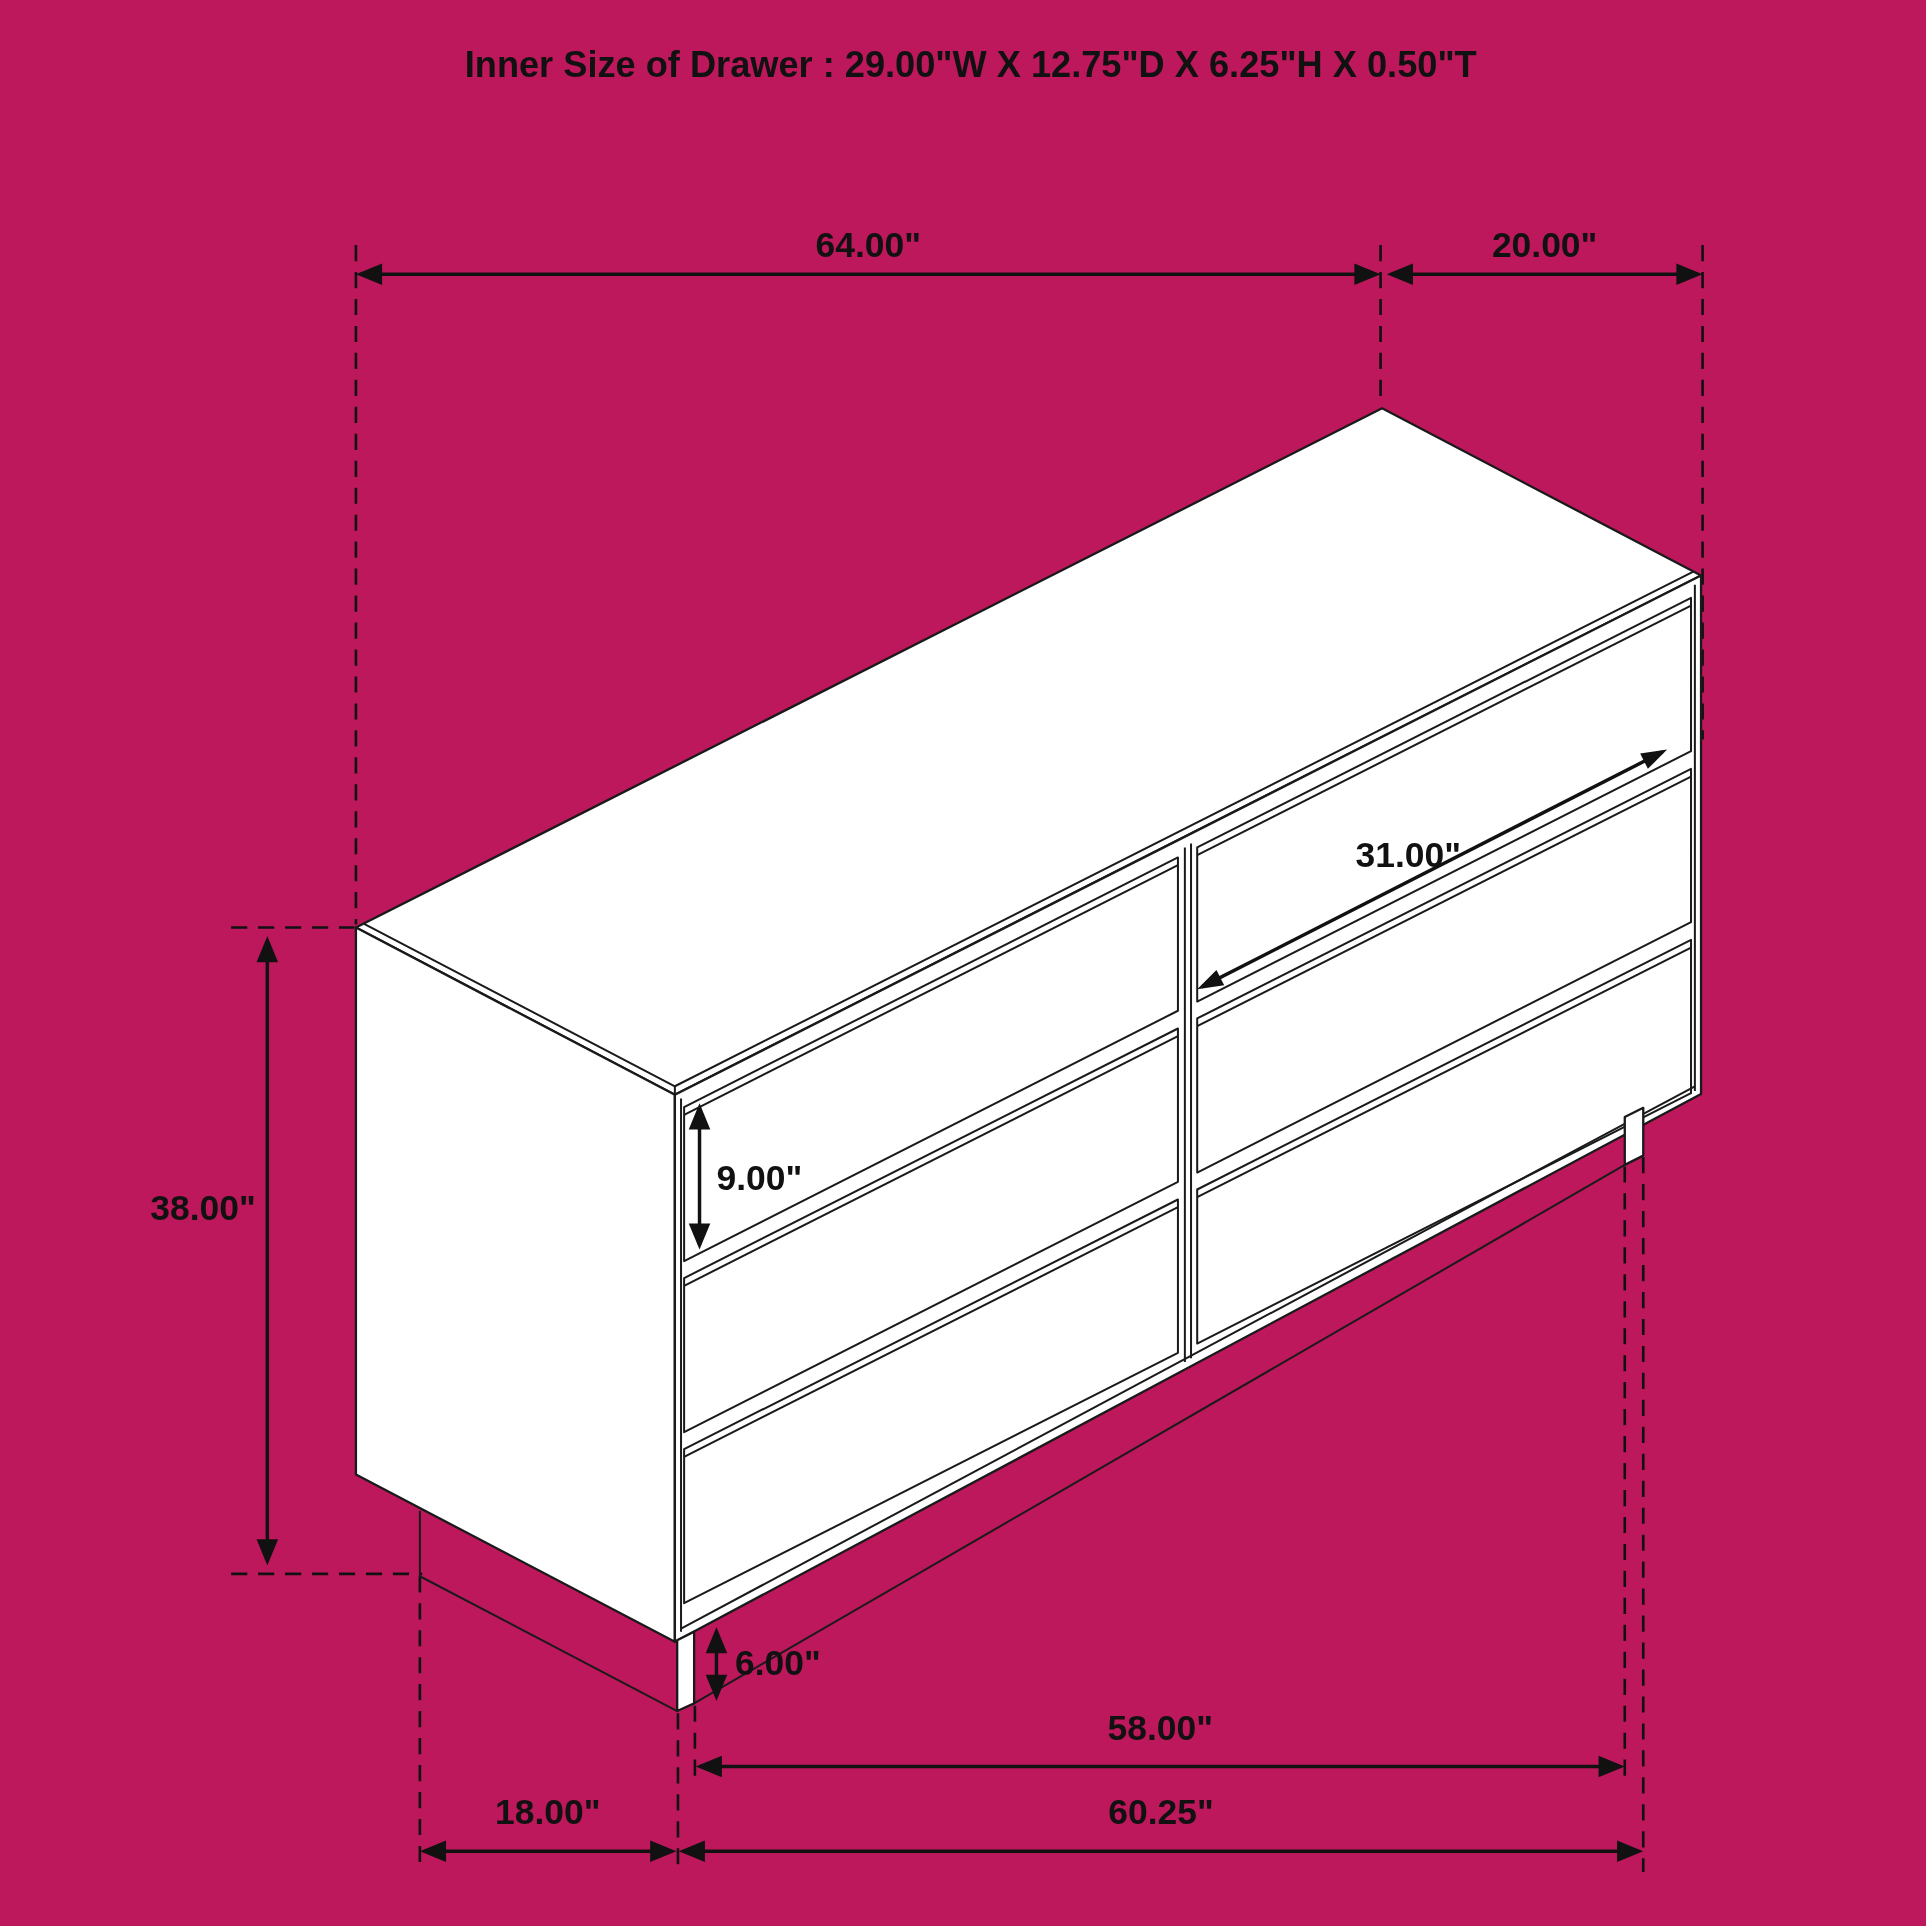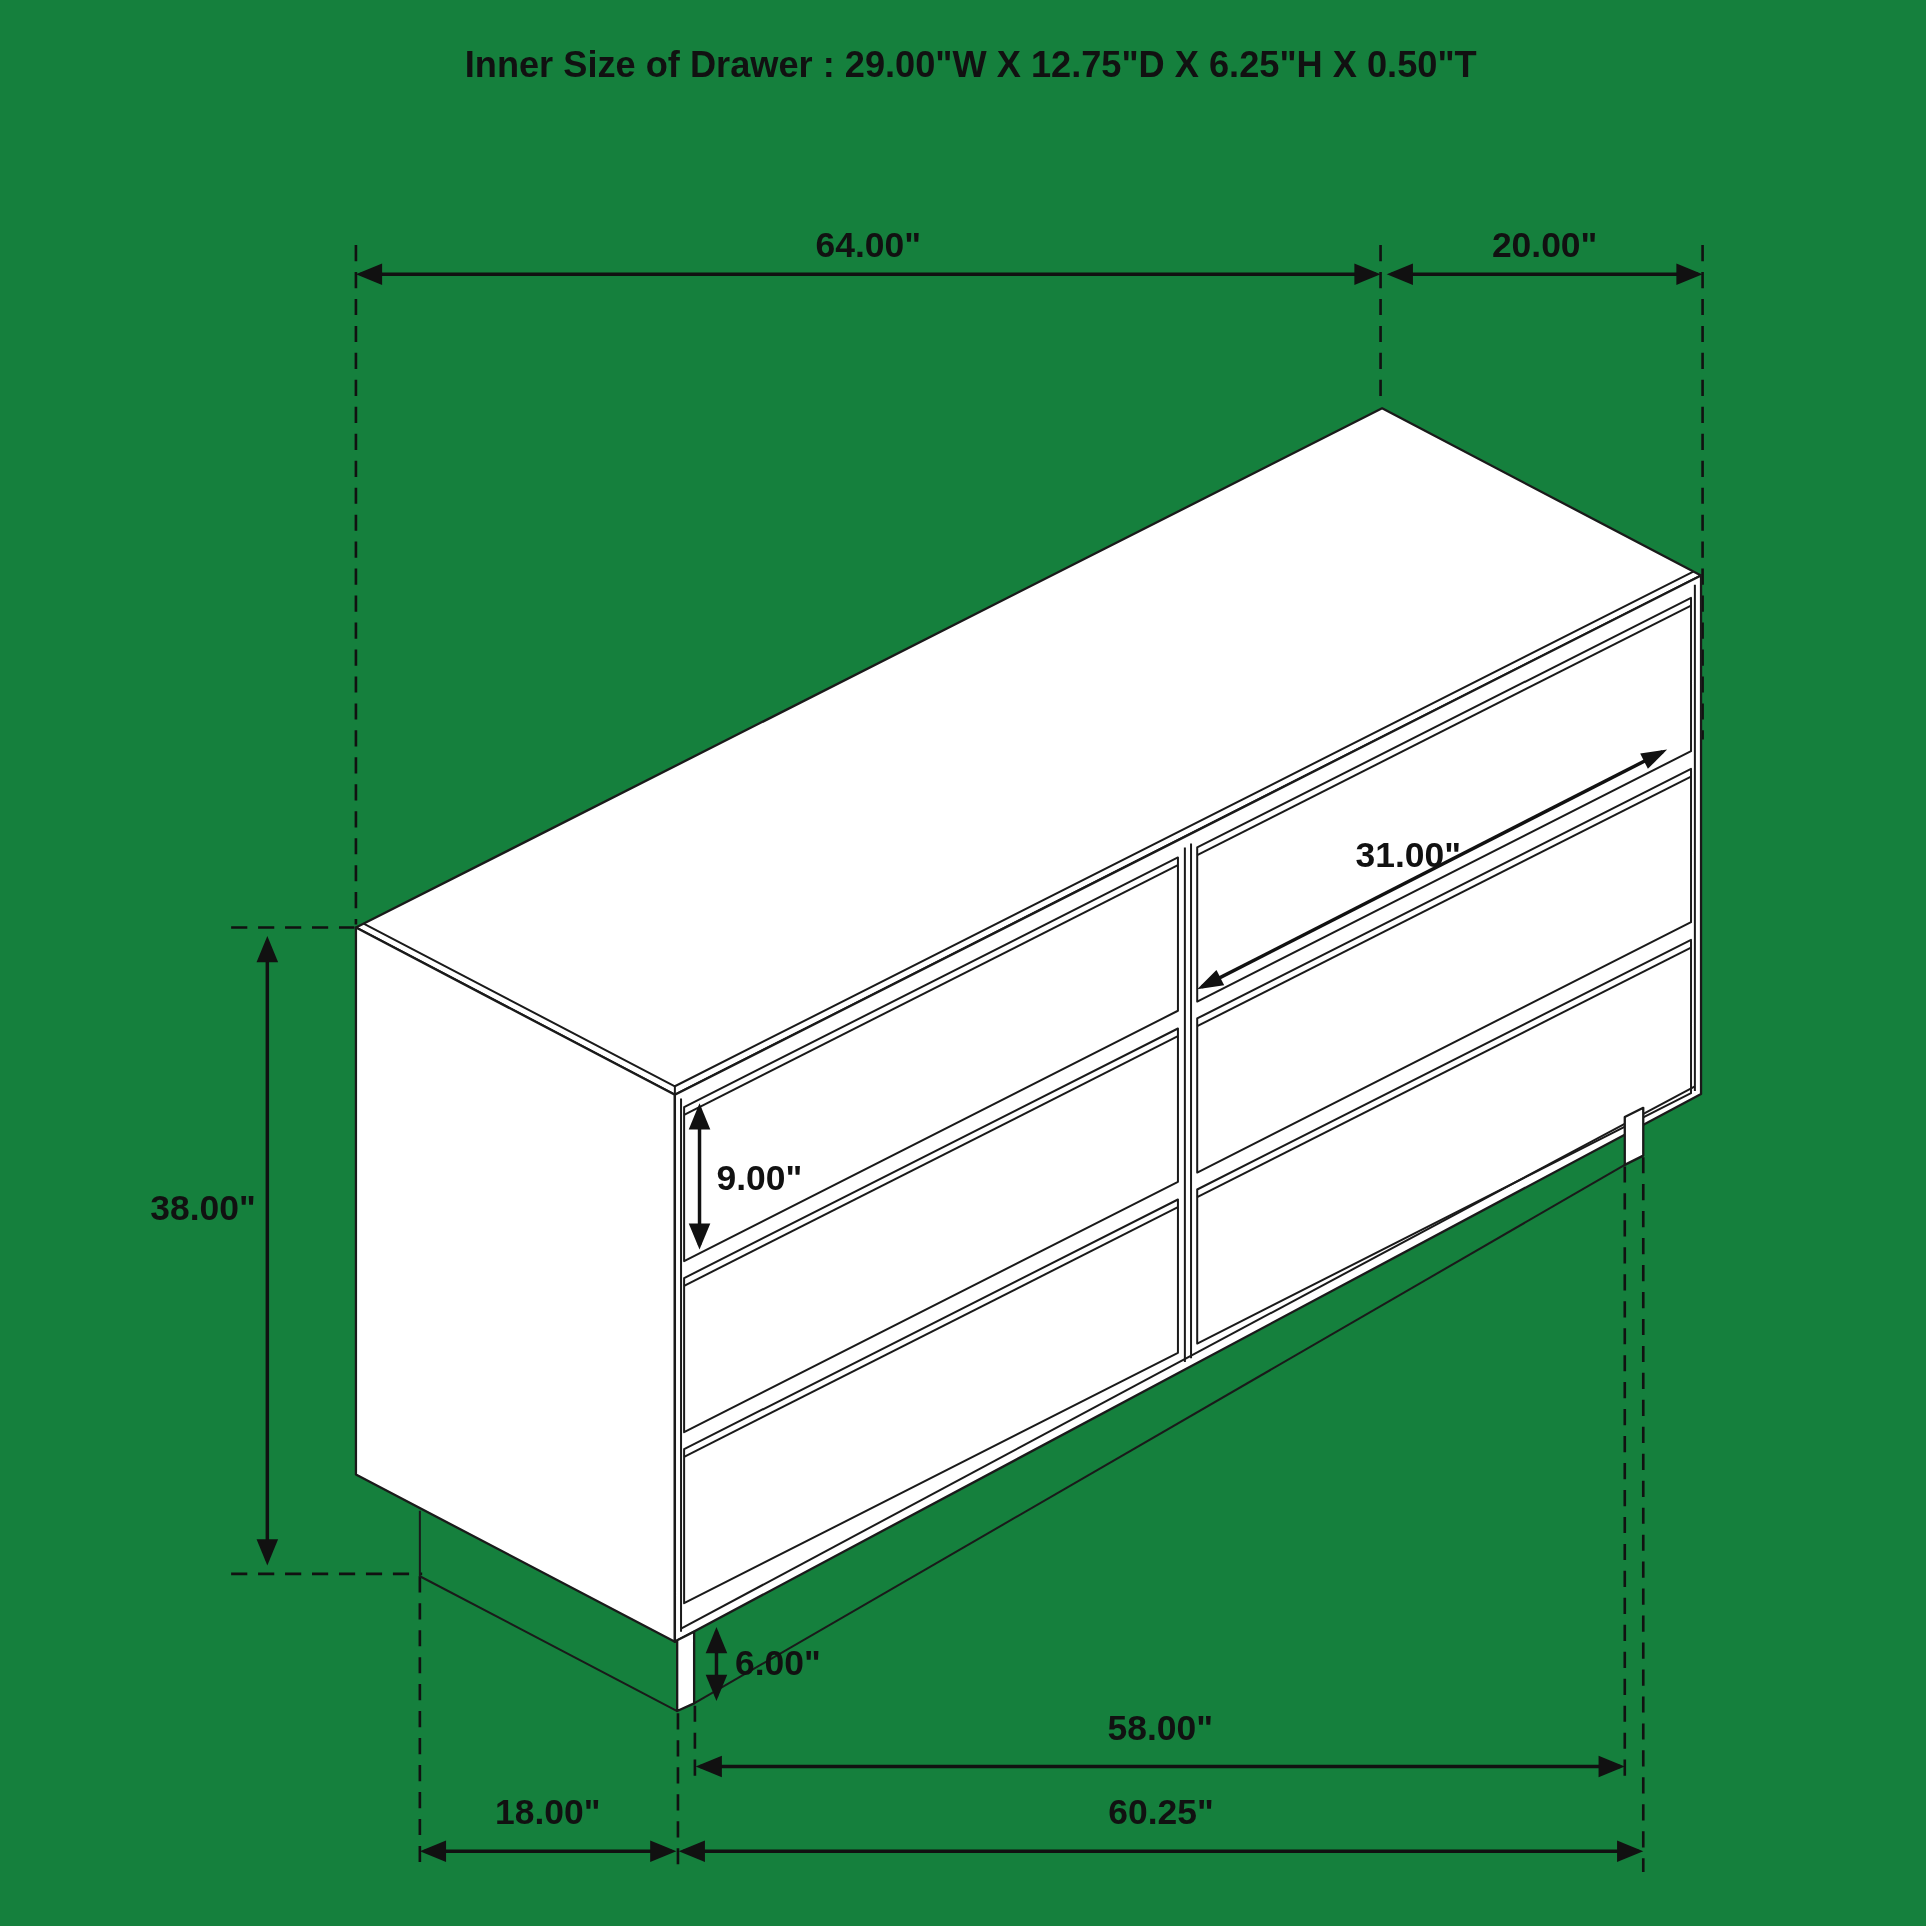--- a/index.html
+++ b/index.html
@@ -1,16 +1,16 @@
 <!DOCTYPE html>
 <html style="font-size:12.3px"><head>
 <meta charset="utf-8">
 <style>
   html,body{margin:0;padding:0;background:#ffffff;}
-  .canvas{position:relative;width:1926px;height:1926px;background:#15803d;overflow:hidden;
+  .canvas{position:relative;width:1926px;height:1926px;background:#be185d;overflow:hidden;
           font-family:"Liberation Sans", sans-serif;}
   svg{position:absolute;left:0;top:0;}
   .outline{fill:#ffffff;stroke:#1a1a1a;stroke-width:3;stroke-linejoin:round;}
   .thin{fill:none;stroke:#1a1a1a;stroke-width:2.6;stroke-linejoin:round;}
   .dim{stroke:#111111;stroke-width:4.5;}
   .dash{fill:none;stroke:#111111;stroke-width:3.4;stroke-dasharray:21 14;}
   .arrow{fill:#111111;stroke:none;}
   text{fill:#111111;font-weight:bold;font-size:46px;}
   .title-text{font-size:47px;}
 </style>

